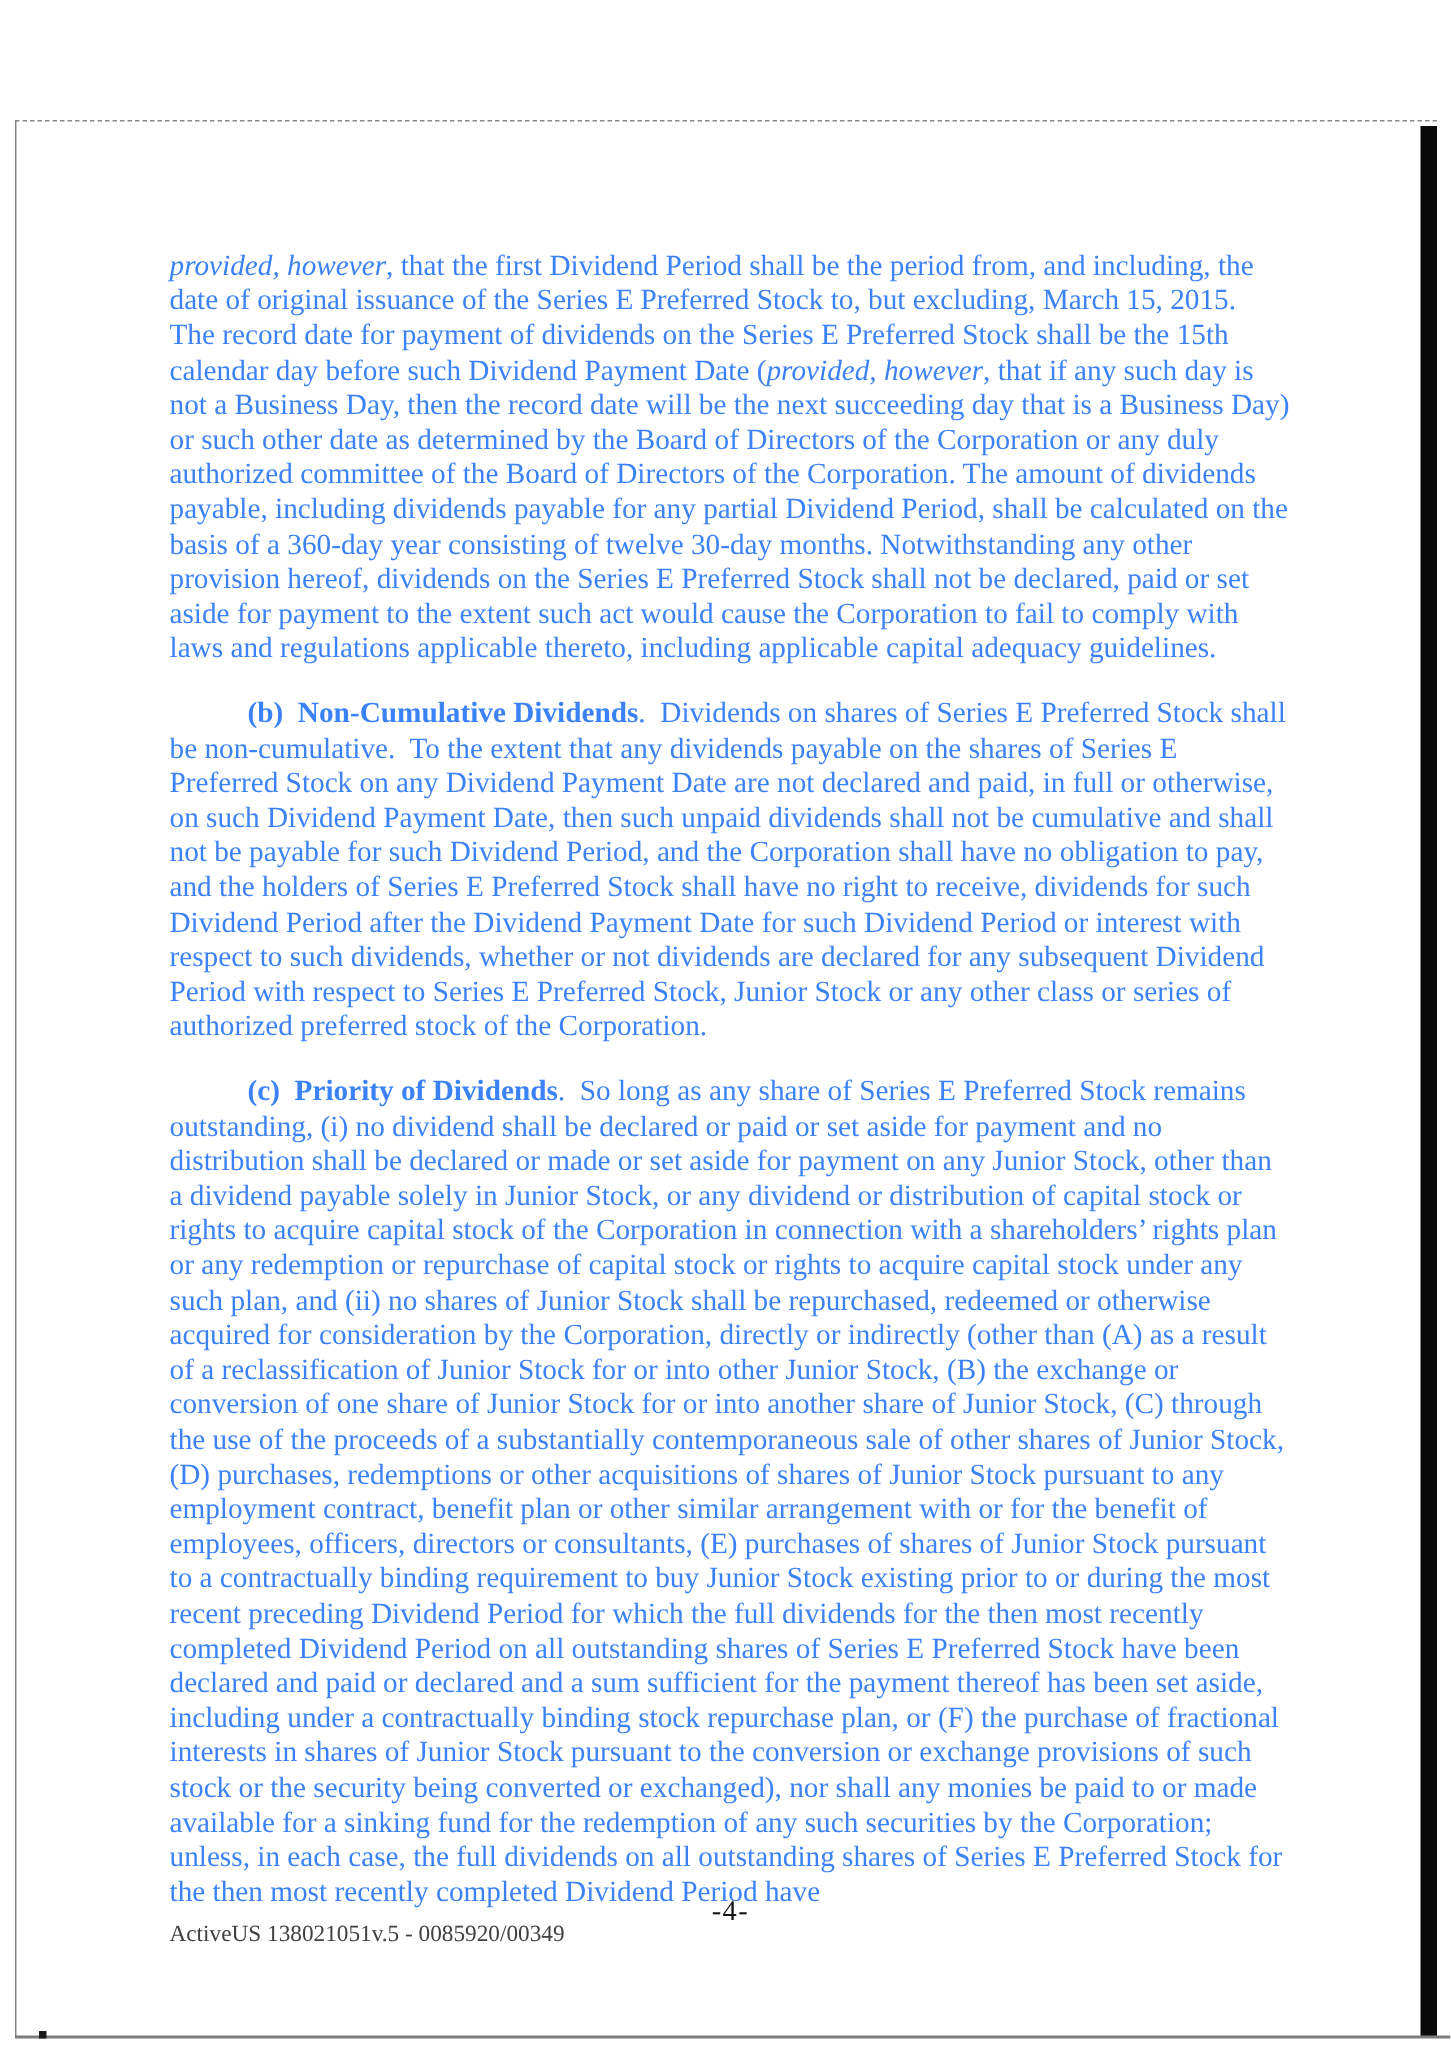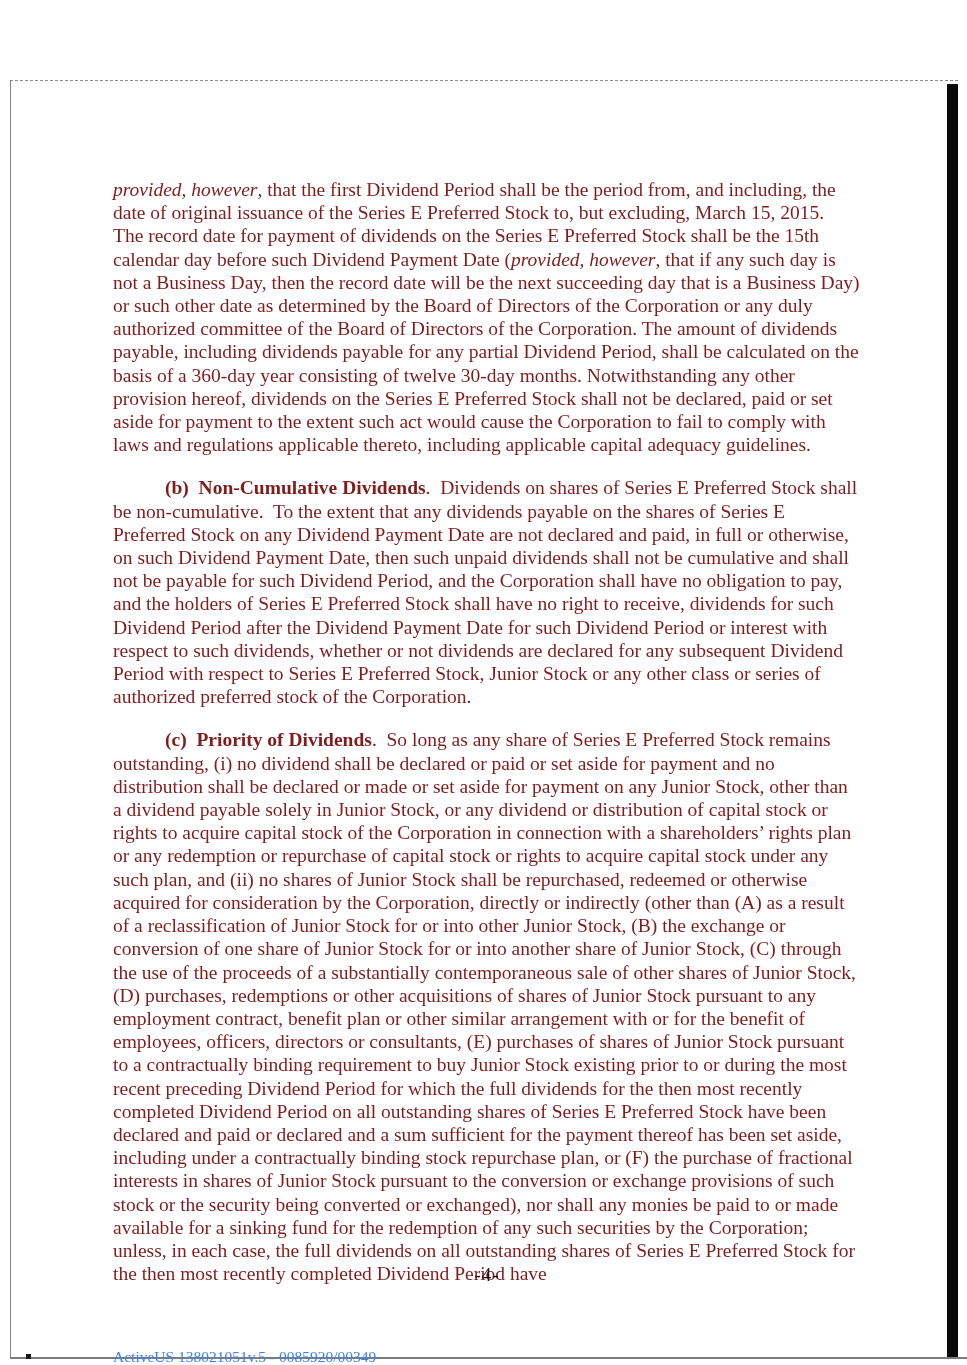--- a/index.html
+++ b/index.html
@@ -48,24 +48,23 @@
     width: 11px;
     height: 1274px;
     background: #0a0a0a;
   }
   
   .text-column {
     position: absolute;
     left: 113px;
     top: 166px;
     width: 748px;
-    color: #7f1d1d;
+    color: #3b82f6;
     font-size: 19.5px;
     line-height: 23.2px;
-    margin-top: 12px;
   }
   .para {
     margin: 0;
     white-space: pre-wrap;
   }
   .para + .para {
     margin-top: 20px;
   }
   .para.indent {
     text-indent: 52px;
@@ -79,22 +78,22 @@
     top: 1264px;
     width: 748px;
     text-align: center;
     color: #161616;
     font-size: 19px;
     letter-spacing: 1px;
   }
   .doc-footer {
     position: absolute;
     left: 113px;
-    top: 1348px;
-    color: #3b82f6;
+    top: 1281px;
+    color: #404040;
     font-size: 15.5px;
   }
 </style>
 </head>
 <body>
 
 <div class="sheet"></div>
 <div class="black-bar"></div>
 <div class="bottom-line"></div>
 <div class="corner-dot"></div>

